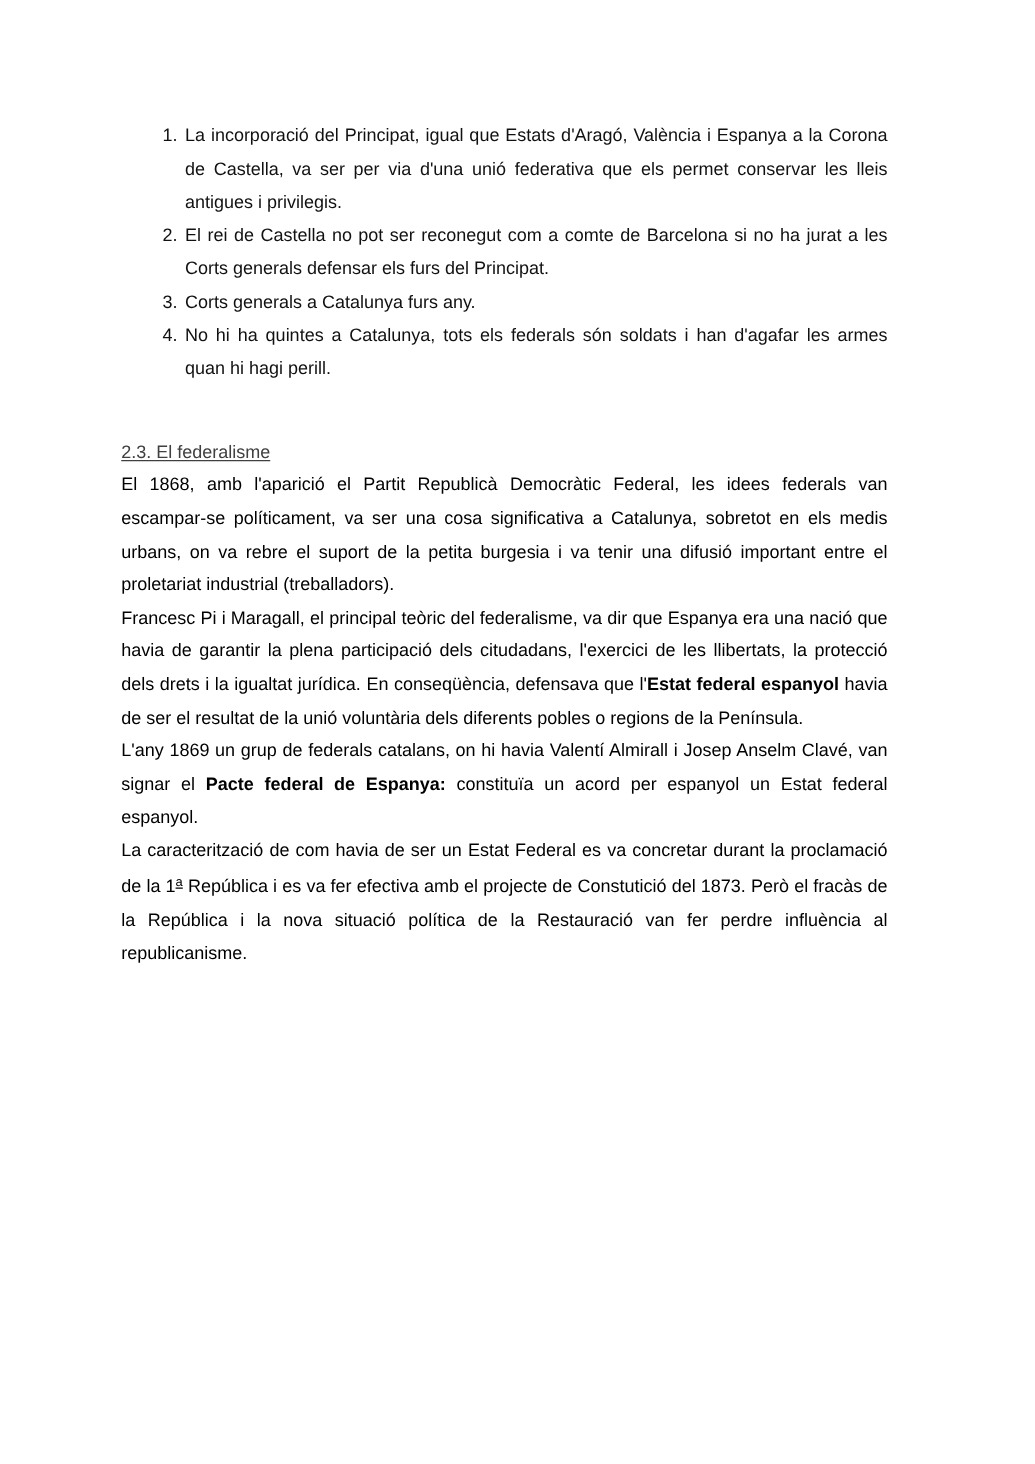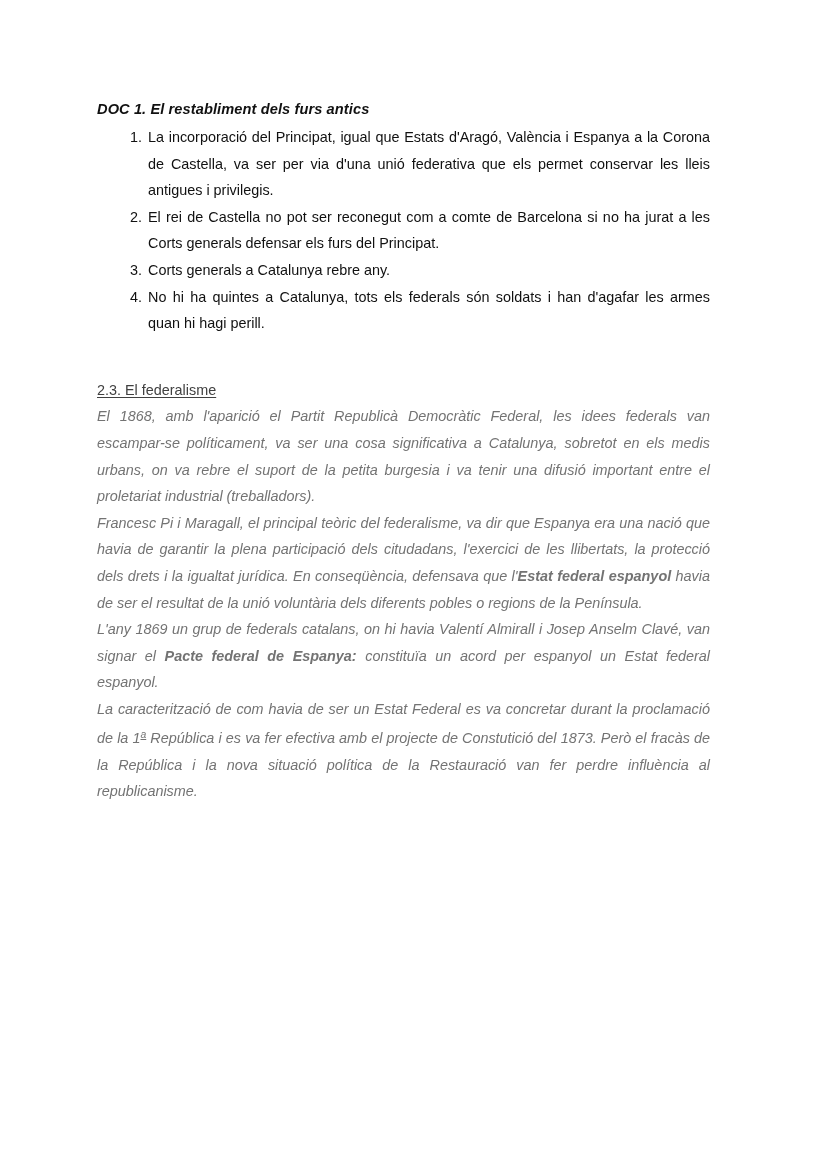--- a/index.html
+++ b/index.html
@@ -81,51 +81,49 @@
   }
 
   
   p.body {
     font-size: 14.4px;
     line-height: 26.6px;
     text-align: justify;
     text-justify: inter-word;
     margin: 0;
     padding: 0;
-    color: #737373;
-    font-style: italic;
+    color: #000000;
   }
   .bold { font-weight: bold; }
   .ord {
     font-size: 0.72em;
     vertical-align: 0.45em;
     text-decoration: underline;
     text-underline-offset: 1px;
   }
 </style>
 </head>
 <body>
 
 <div class="page">
   <div class="content">
 
-    <div class="doc-heading">DOC 1. El restabliment dels furs antics</div>
 
     <ol class="doc-list">
       <li>
         <span class="li-num">1.</span>
         <span class="li-text">La incorporació del Principat, igual que Estats d'Aragó, València i Espanya a la Corona de Castella, va ser per via d'una unió federativa que els permet conservar les lleis antigues i privilegis.</span>
       </li>
       <li>
         <span class="li-num">2.</span>
         <span class="li-text">El rei de Castella no pot ser reconegut com a comte de Barcelona si no ha jurat a les Corts generals defensar els furs del Principat.</span>
       </li>
       <li>
         <span class="li-num">3.</span>
-        <span class="li-text">Corts generals a Catalunya rebre any.</span>
+        <span class="li-text">Corts generals a Catalunya furs any.</span>
       </li>
       <li>
         <span class="li-num">4.</span>
         <span class="li-text">No hi ha quintes a Catalunya, tots els federals són soldats i han d'agafar les armes quan hi hagi perill.</span>
       </li>
     </ol>
 
     <div class="spacer-before-section"></div>
 
     <div class="section-heading">2.3. El federalisme</div>

